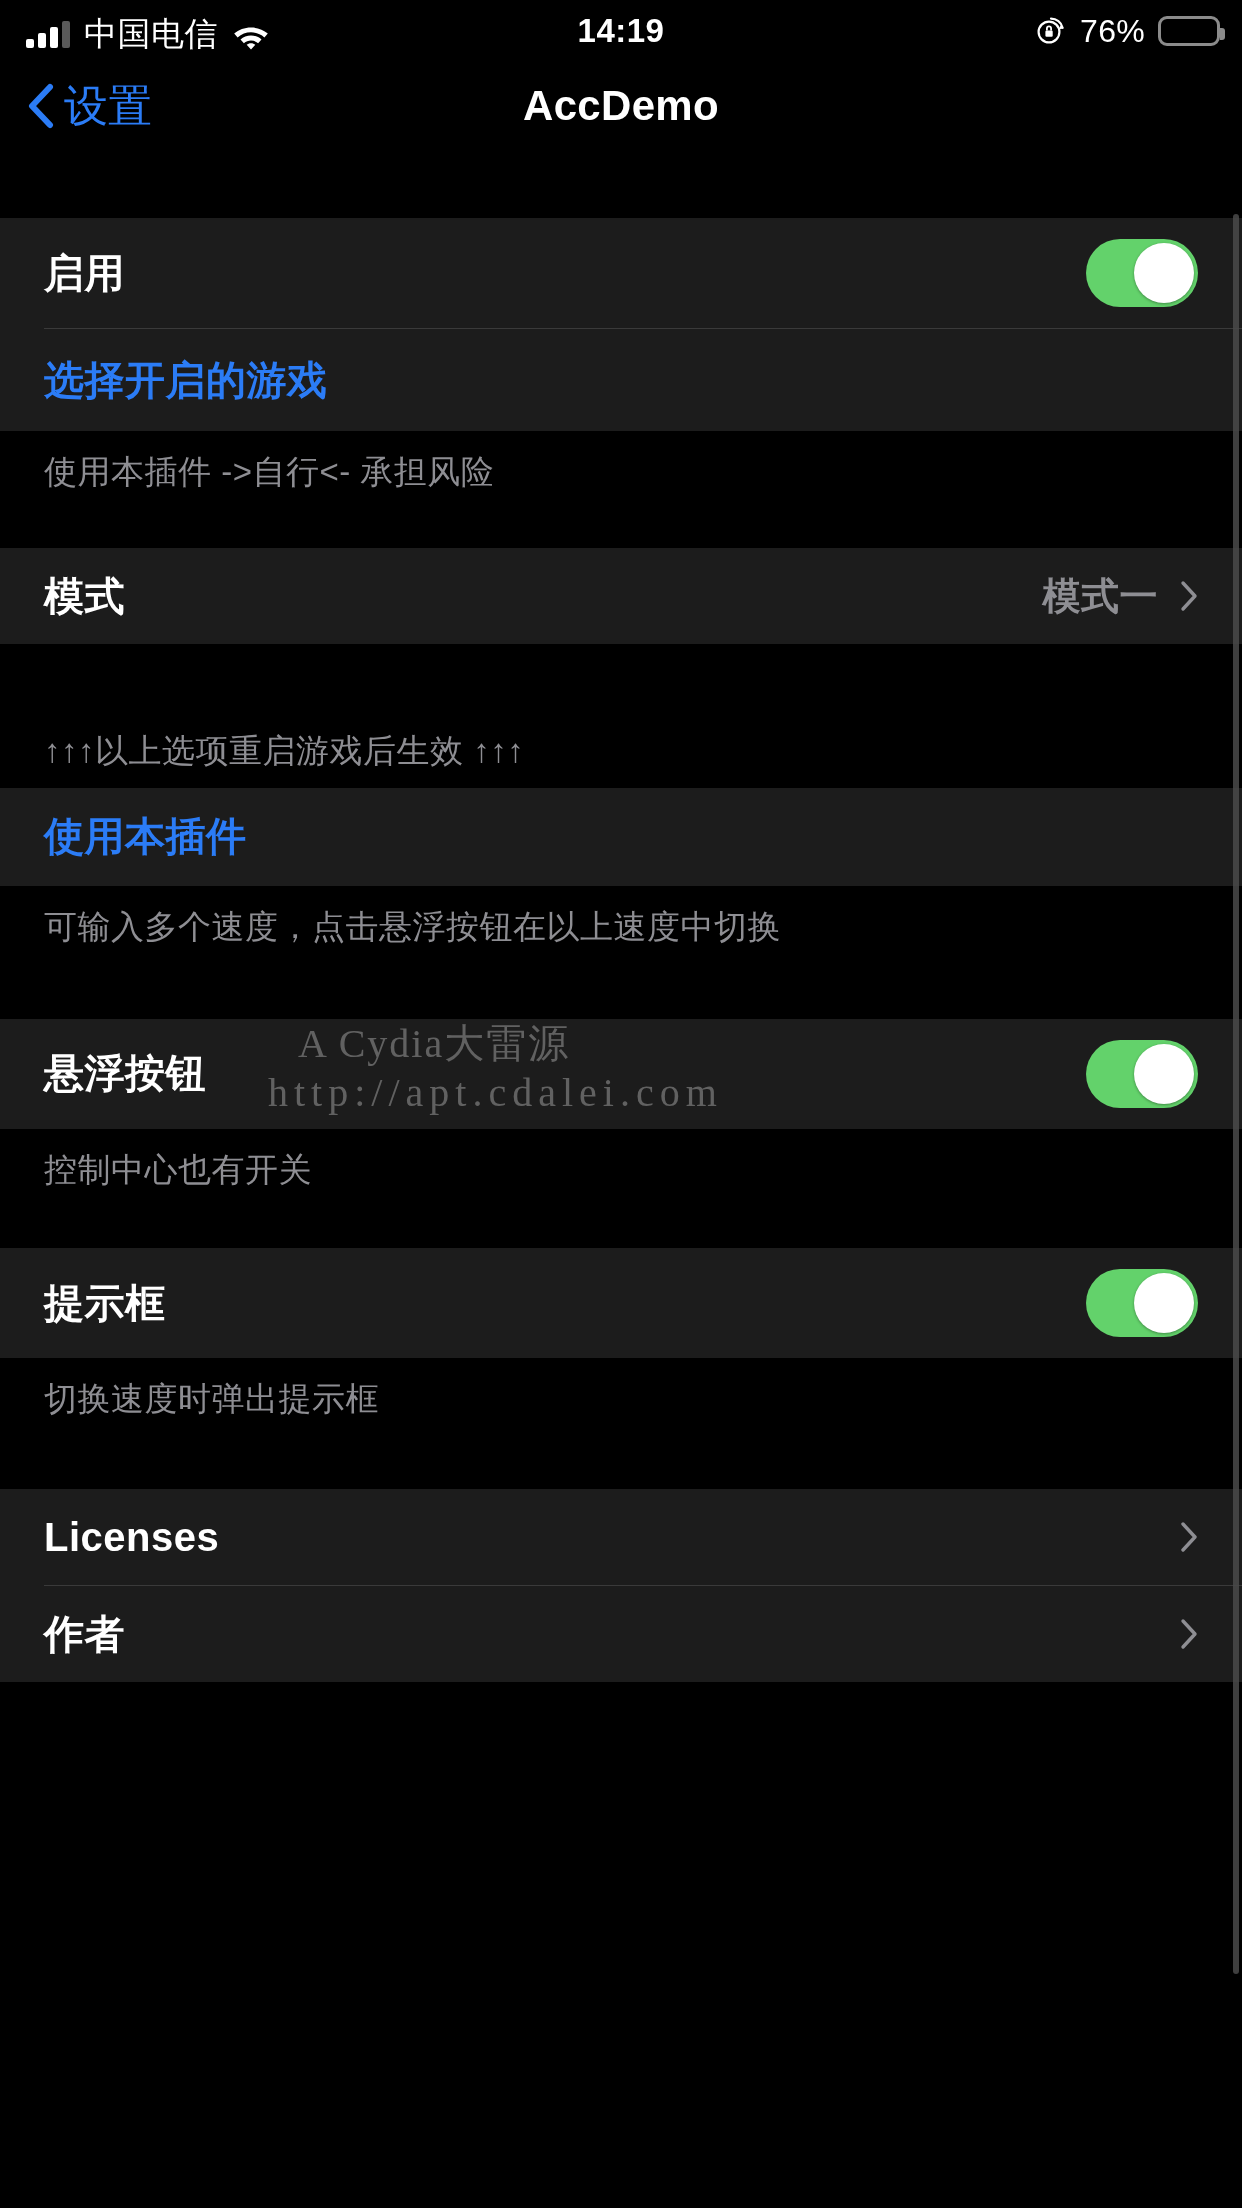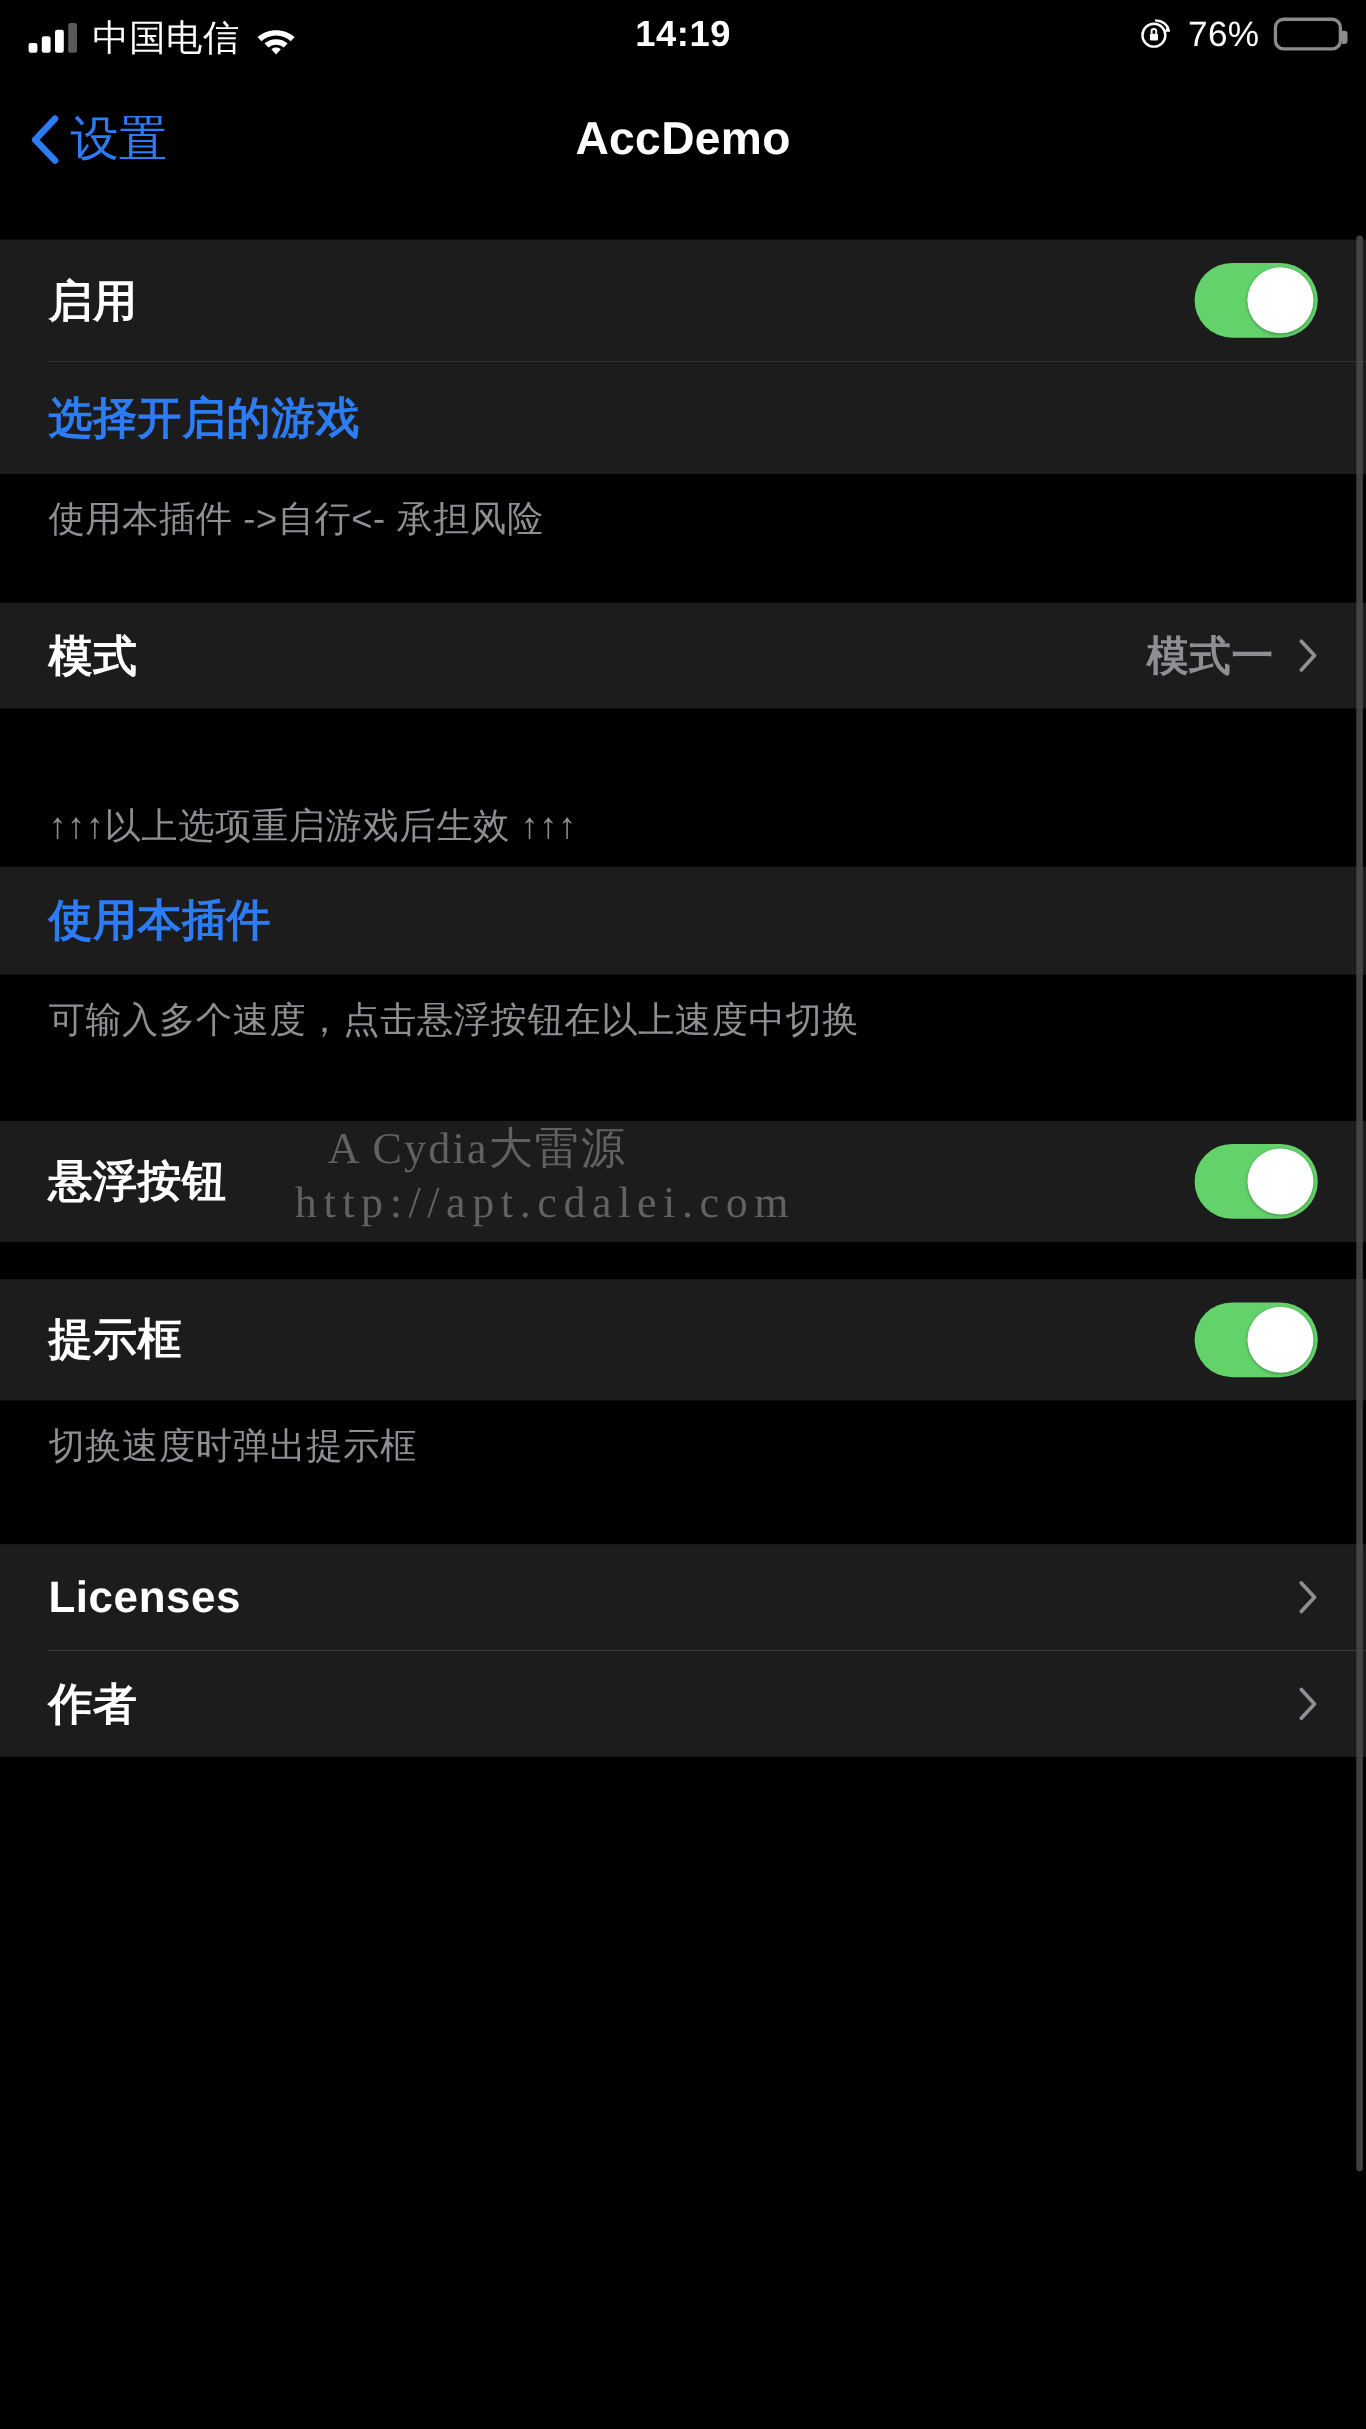--- a/index.html
+++ b/index.html
@@ -43,21 +43,21 @@
   }
   .batt-fill { height:100%; width:78%; background:#fff; border-radius:4px; }
   .batt-cap {
     position:absolute; right:-8px; top:9px; width:5px; height:12px;
     background:#8b8b8b; border-radius:0 3px 3px 0;
   }
 
   
   .navbar {
     position:relative; height:88px; background:#000;
-    display:flex; align-items:flex-end;
+    display:flex; align-items:center;
   }
   .back { display:flex; align-items:center; gap:10px; padding-left:26px; cursor:pointer; }
   .chev-back { width:28px; height:46px; }
   .back-label { color:#2b7cf6; font-size:44px; line-height:44px; }
   .nav-title {
     position:absolute; left:0; right:0; text-align:center;
     color:#fff; font-size:42px; font-weight:600; letter-spacing:0.3px;
   }
 
   
@@ -223,20 +223,21 @@
 
     <div class="group">
       <div class="row" style="min-height:110px;">
         <span class="row-title">悬浮按钮</span>
         <span class="toggle">
             <span class="knob"></span>
           </span>
       </div>
     </div>
 
+    <div class="footer">控制中心也有开关</div>
 
     <div class="gap" style="height:34px;"></div>
 
     <div class="group">
       <div class="row" style="min-height:110px;">
         <span class="row-title">提示框</span>
         <span class="toggle">
             <span class="knob"></span>
           </span>
       </div>

